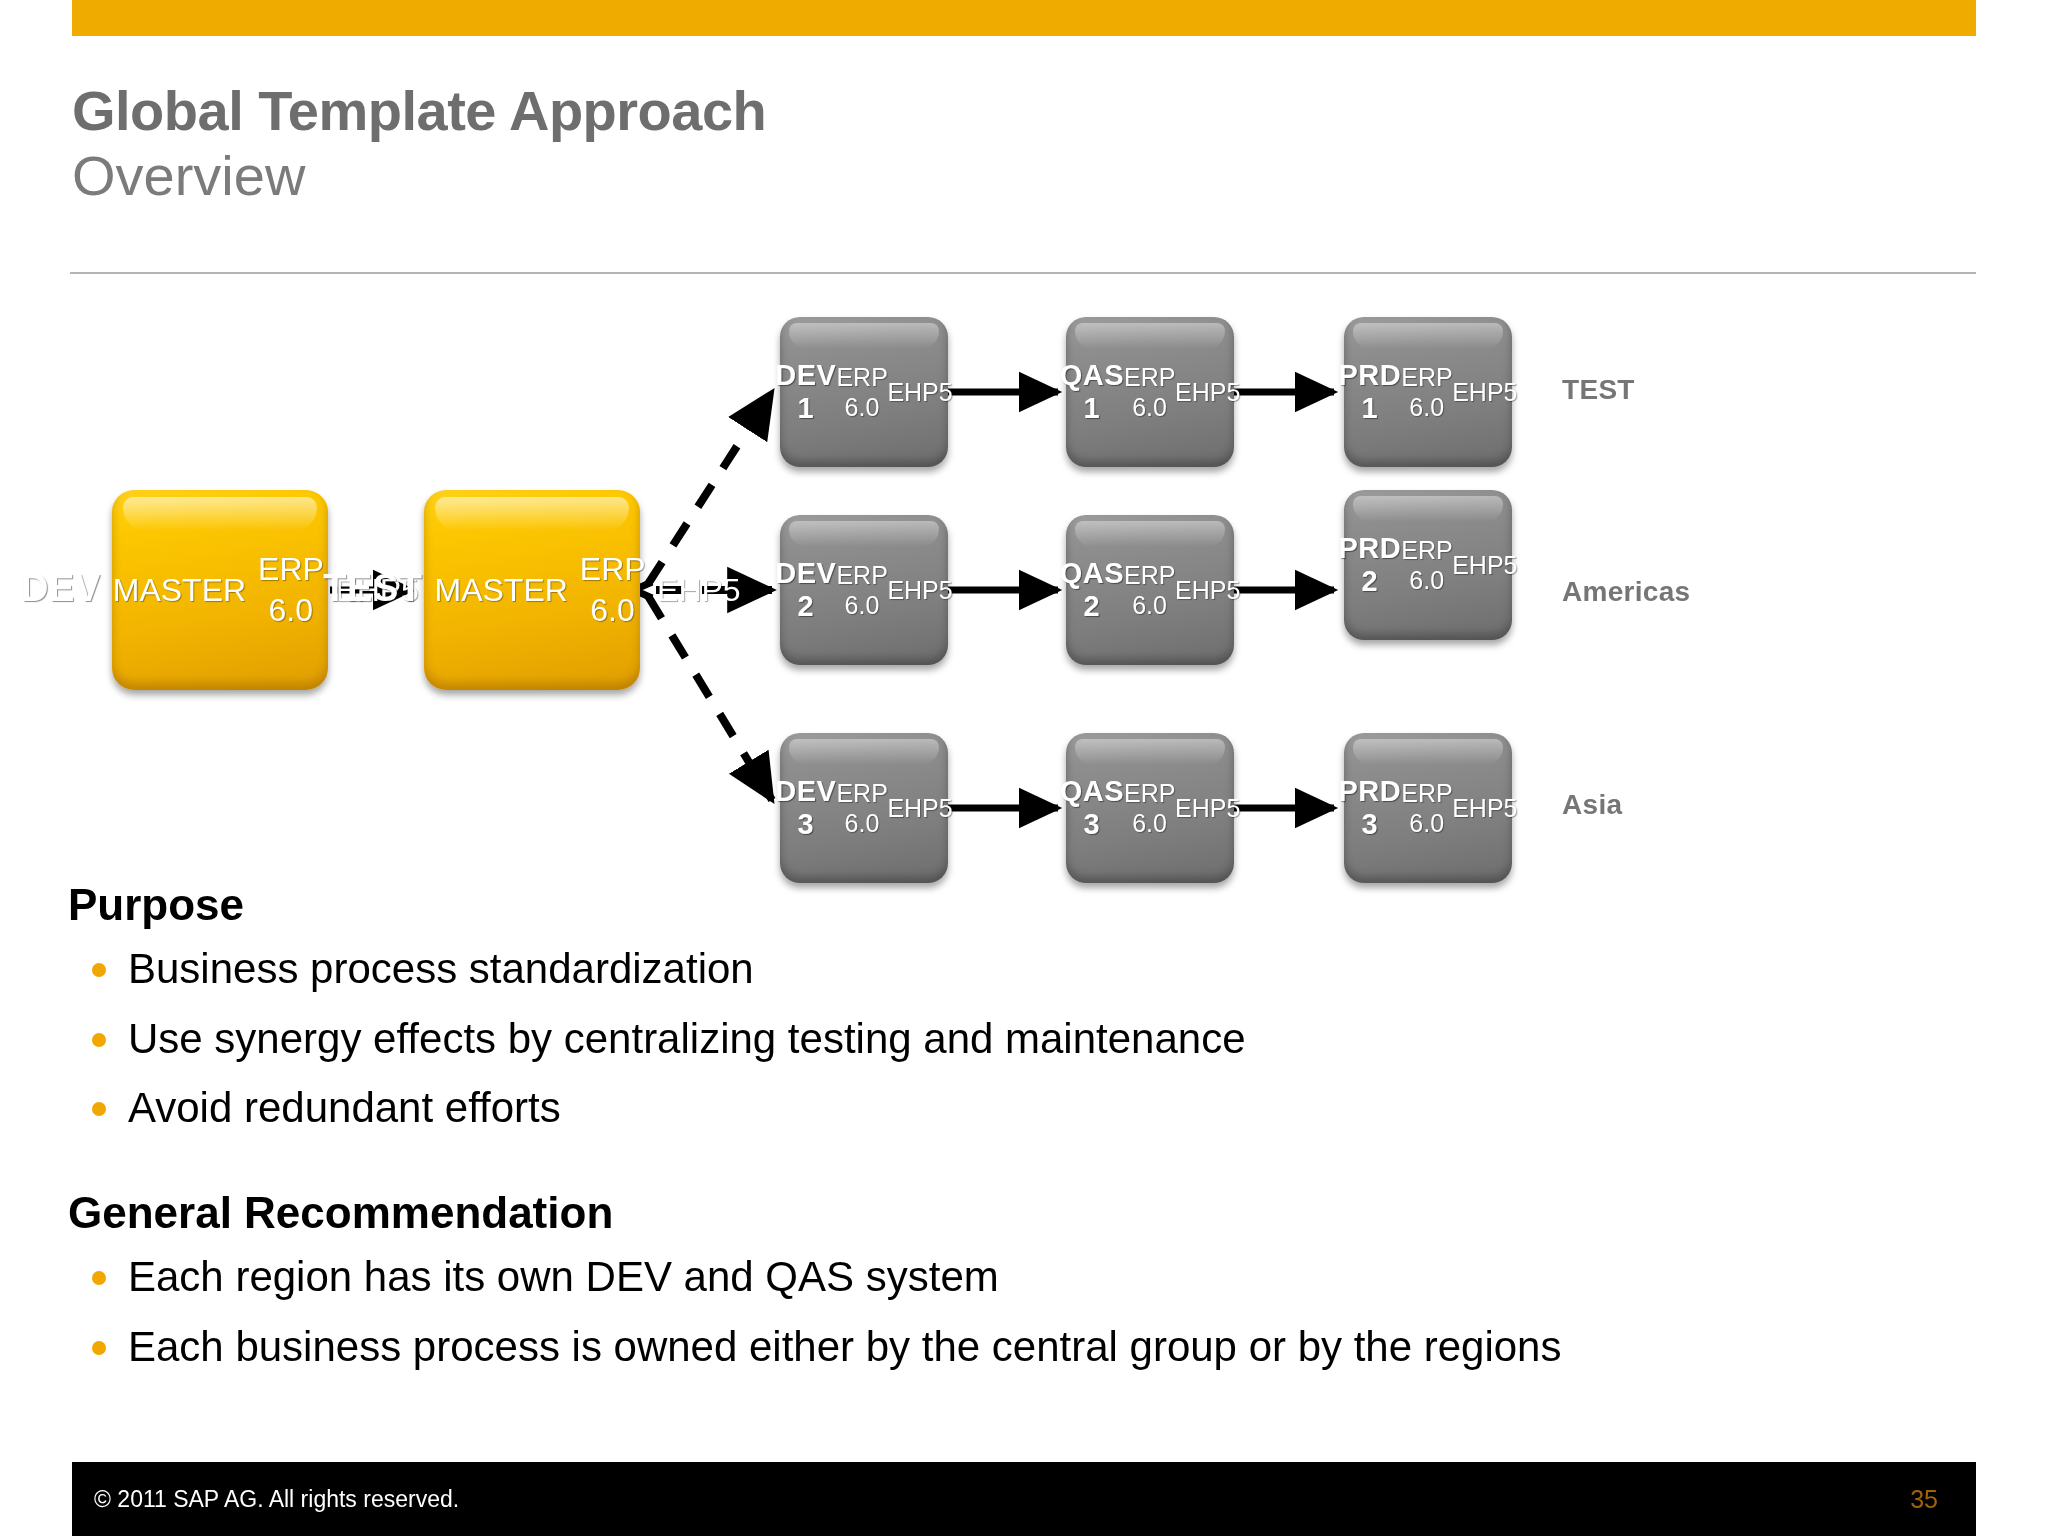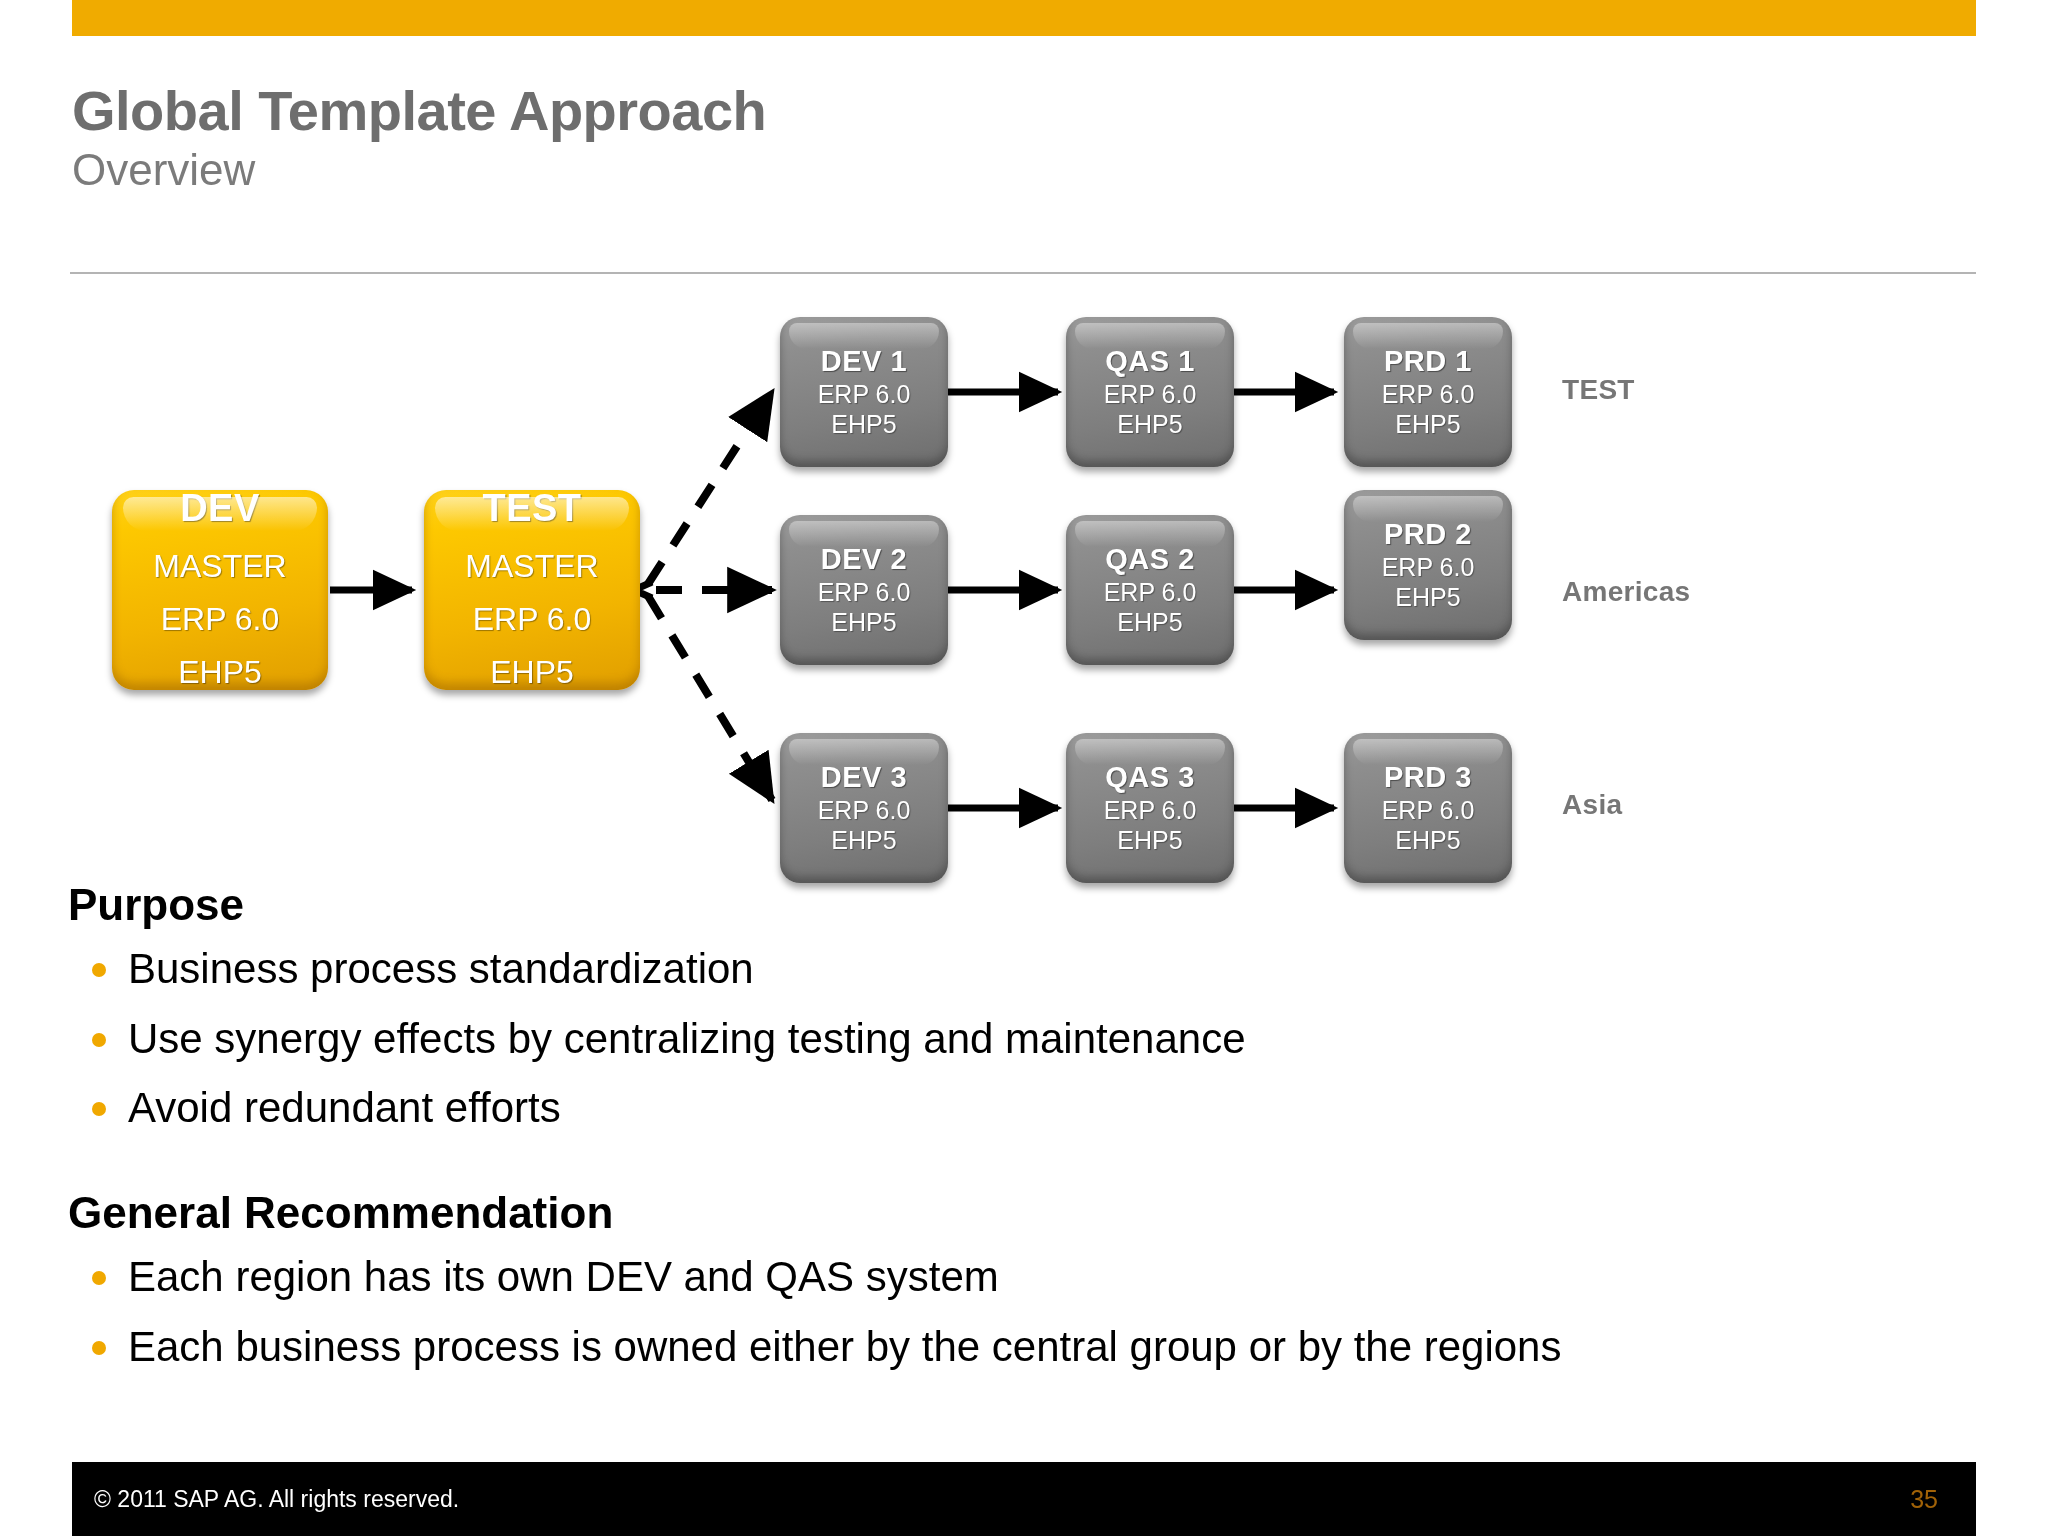--- a/index.html
+++ b/index.html
@@ -42,21 +42,21 @@
   .slide-title {
     font-size: 56px;
     font-weight: bold;
     color: #6e6e6e;
     line-height: 1.04;
     letter-spacing: -0.5px;
     margin: 0;
     white-space: nowrap;
   }
   .slide-subtitle {
-    font-size: 44px;
+    font-size: 56px;
     font-weight: normal;
     color: #7b7b7b;
     line-height: 1.08;
     margin: 6px 0 0 0;
     white-space: nowrap;
   }
   .title-rule {
     position: absolute;
     left: 70px;
     top: 272px;
@@ -78,21 +78,20 @@
     position: absolute;
     left: 0;
     top: 0;
   }
 
   .node {
     position: absolute;
     box-sizing: border-box;
     border-radius: 22px;
     display: flex;
-    flex-direction: column;
     align-items: center;
     justify-content: center;
     text-align: center;
     color: #ffffff;
     pointer-events: auto;
   }
   .node .node-title {
     font-weight: bold;
     letter-spacing: 0.5px;
     text-shadow: 1px 1px 1px rgba(0,0,0,.45);

